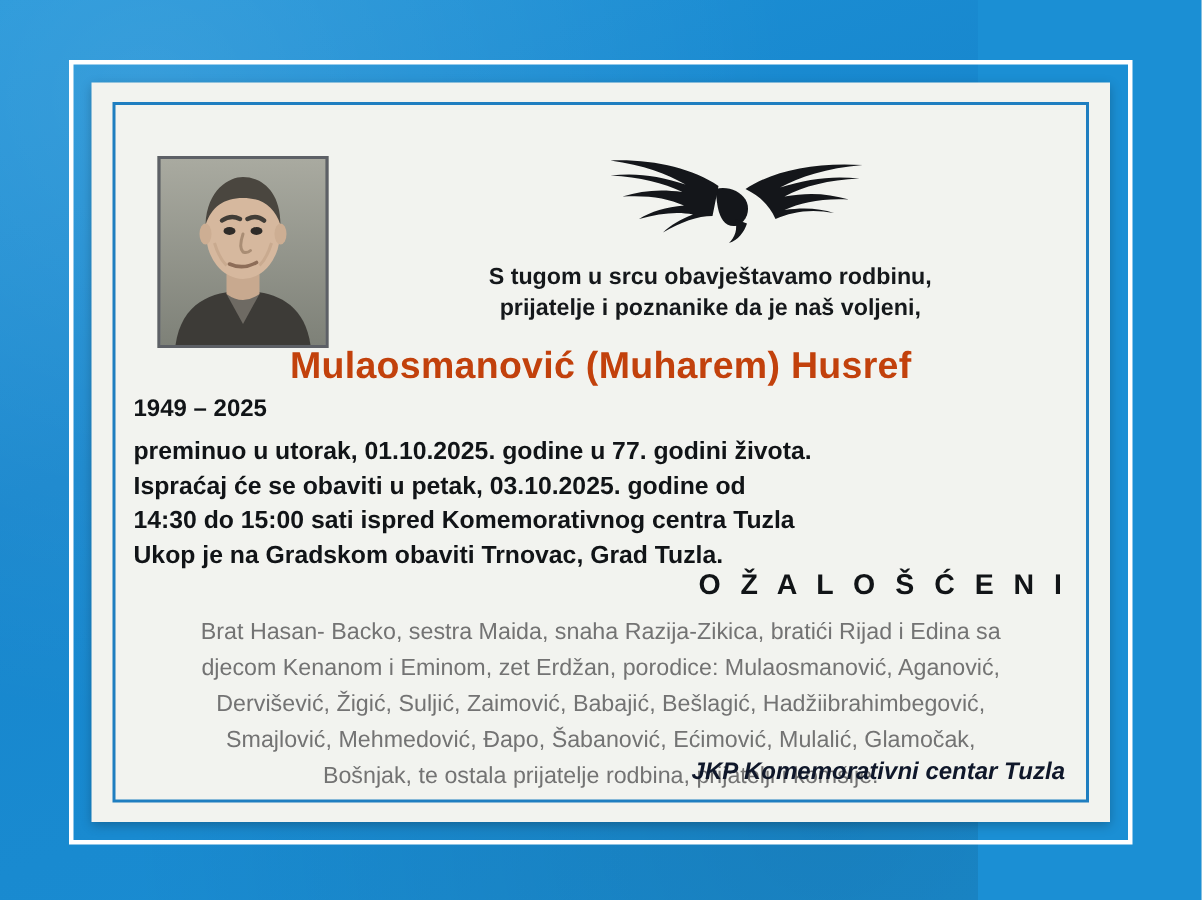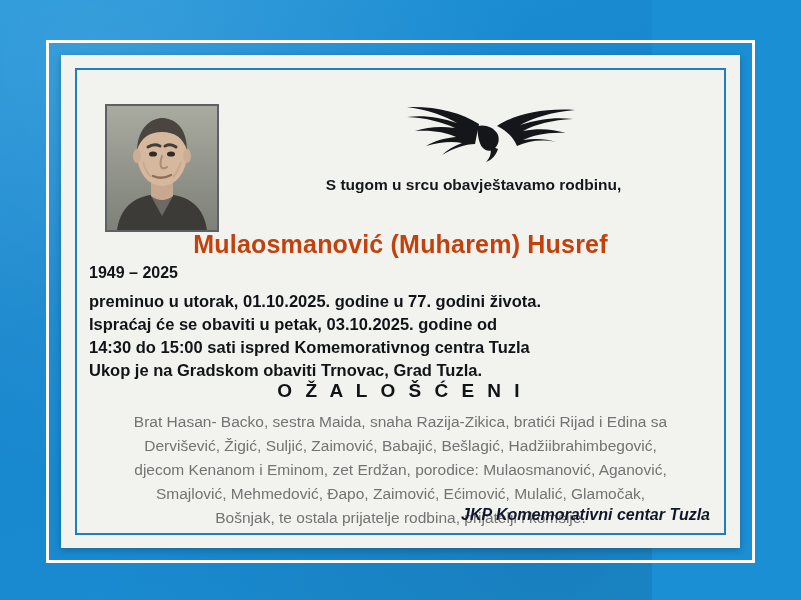--- a/index.html
+++ b/index.html
@@ -129,21 +129,21 @@
     color: #111417;
     font-size: 16.5px;
     line-height: 23px;
     font-weight: bold;
   }
   .grieving-title {
     position: absolute;
     left: 0;
     right: 0;
     top: 298px;
-    text-align: center;
+    text-align: right;
     color: #111417;
     font-size: 19px;
     font-weight: bold;
     letter-spacing: 4px;
   }
   .family {
     position: absolute;
     left: 0;
     right: 0;
     top: 328px;
@@ -226,38 +226,39 @@
 
             <path d="M106 26 C124 14 152 8 184 10 c-24 2 -42 8 -55 15 c19 -6 35 -8 53 -6 c-21 1 -37 5 -50 12 c16 -3 29 -2 43 2 c-18 -1 -32 2 -43 7 c13 -2 24 -1 33 2 c-15 -3 -28 -1 -39 4 c-4 -9 -10 -15 -20 -20 Z"></path>
 
             <path d="M99 46 c2 7 0 12 -4 16 c6 -2 10 -7 12 -13 Z"></path>
           </g>
         </svg>
       </div>
 
       <div class="head-lines">
         <div>S tugom u srcu obavještavamo rodbinu,</div>
+        <div>prijatelje i poznanike da je naš voljeni,</div>
       </div>
 
       <div class="name">Mulaosmanović (Muharem) Husref</div>
       <div class="years">1949 – 2025</div>
 
       <div class="body-lines">
         <div>preminuo u utorak, 01.10.2025. godine u 77. godini života.</div>
         <div>Ispraćaj će se obaviti u petak, 03.10.2025. godine od</div>
         <div>14:30 do 15:00 sati ispred Komemorativnog centra Tuzla</div>
         <div>Ukop je na Gradskom obaviti Trnovac, Grad Tuzla.</div>
       </div>
 
       <div class="grieving-title">O Ž A L O Š Ć E N I</div>
 
       <div class="family">
         <div>Brat Hasan- Backo, sestra Maida, snaha Razija-Zikica, bratići Rijad i Edina sa</div>
+        <div>djecom Kenanom i Eminom, zet Erdžan, porodice: Mulaosmanović, Aganović,</div>
         <div>Dervišević, Žigić, Suljić, Zaimović, Babajić, Bešlagić, Hadžiibrahimbegović,</div>
-        <div>djecom Kenanom i Eminom, zet Erdžan, porodice: Mulaosmanović, Aganović,</div>
-        <div>Smajlović, Mehmedović, Đapo, Zaimović, Ećimović, Mulalić, Glamočak,</div>
+        <div>Smajlović, Mehmedović, Đapo, Šabanović, Ećimović, Mulalić, Glamočak,</div>
         <div>Bošnjak, te ostala prijatelje rodbina, prijatelji i komšije.</div>
       </div>
 
       <div class="signature">JKP Komemorativni centar Tuzla</div>
     </div>
   </div>
 </div>
 
 </body></html>

